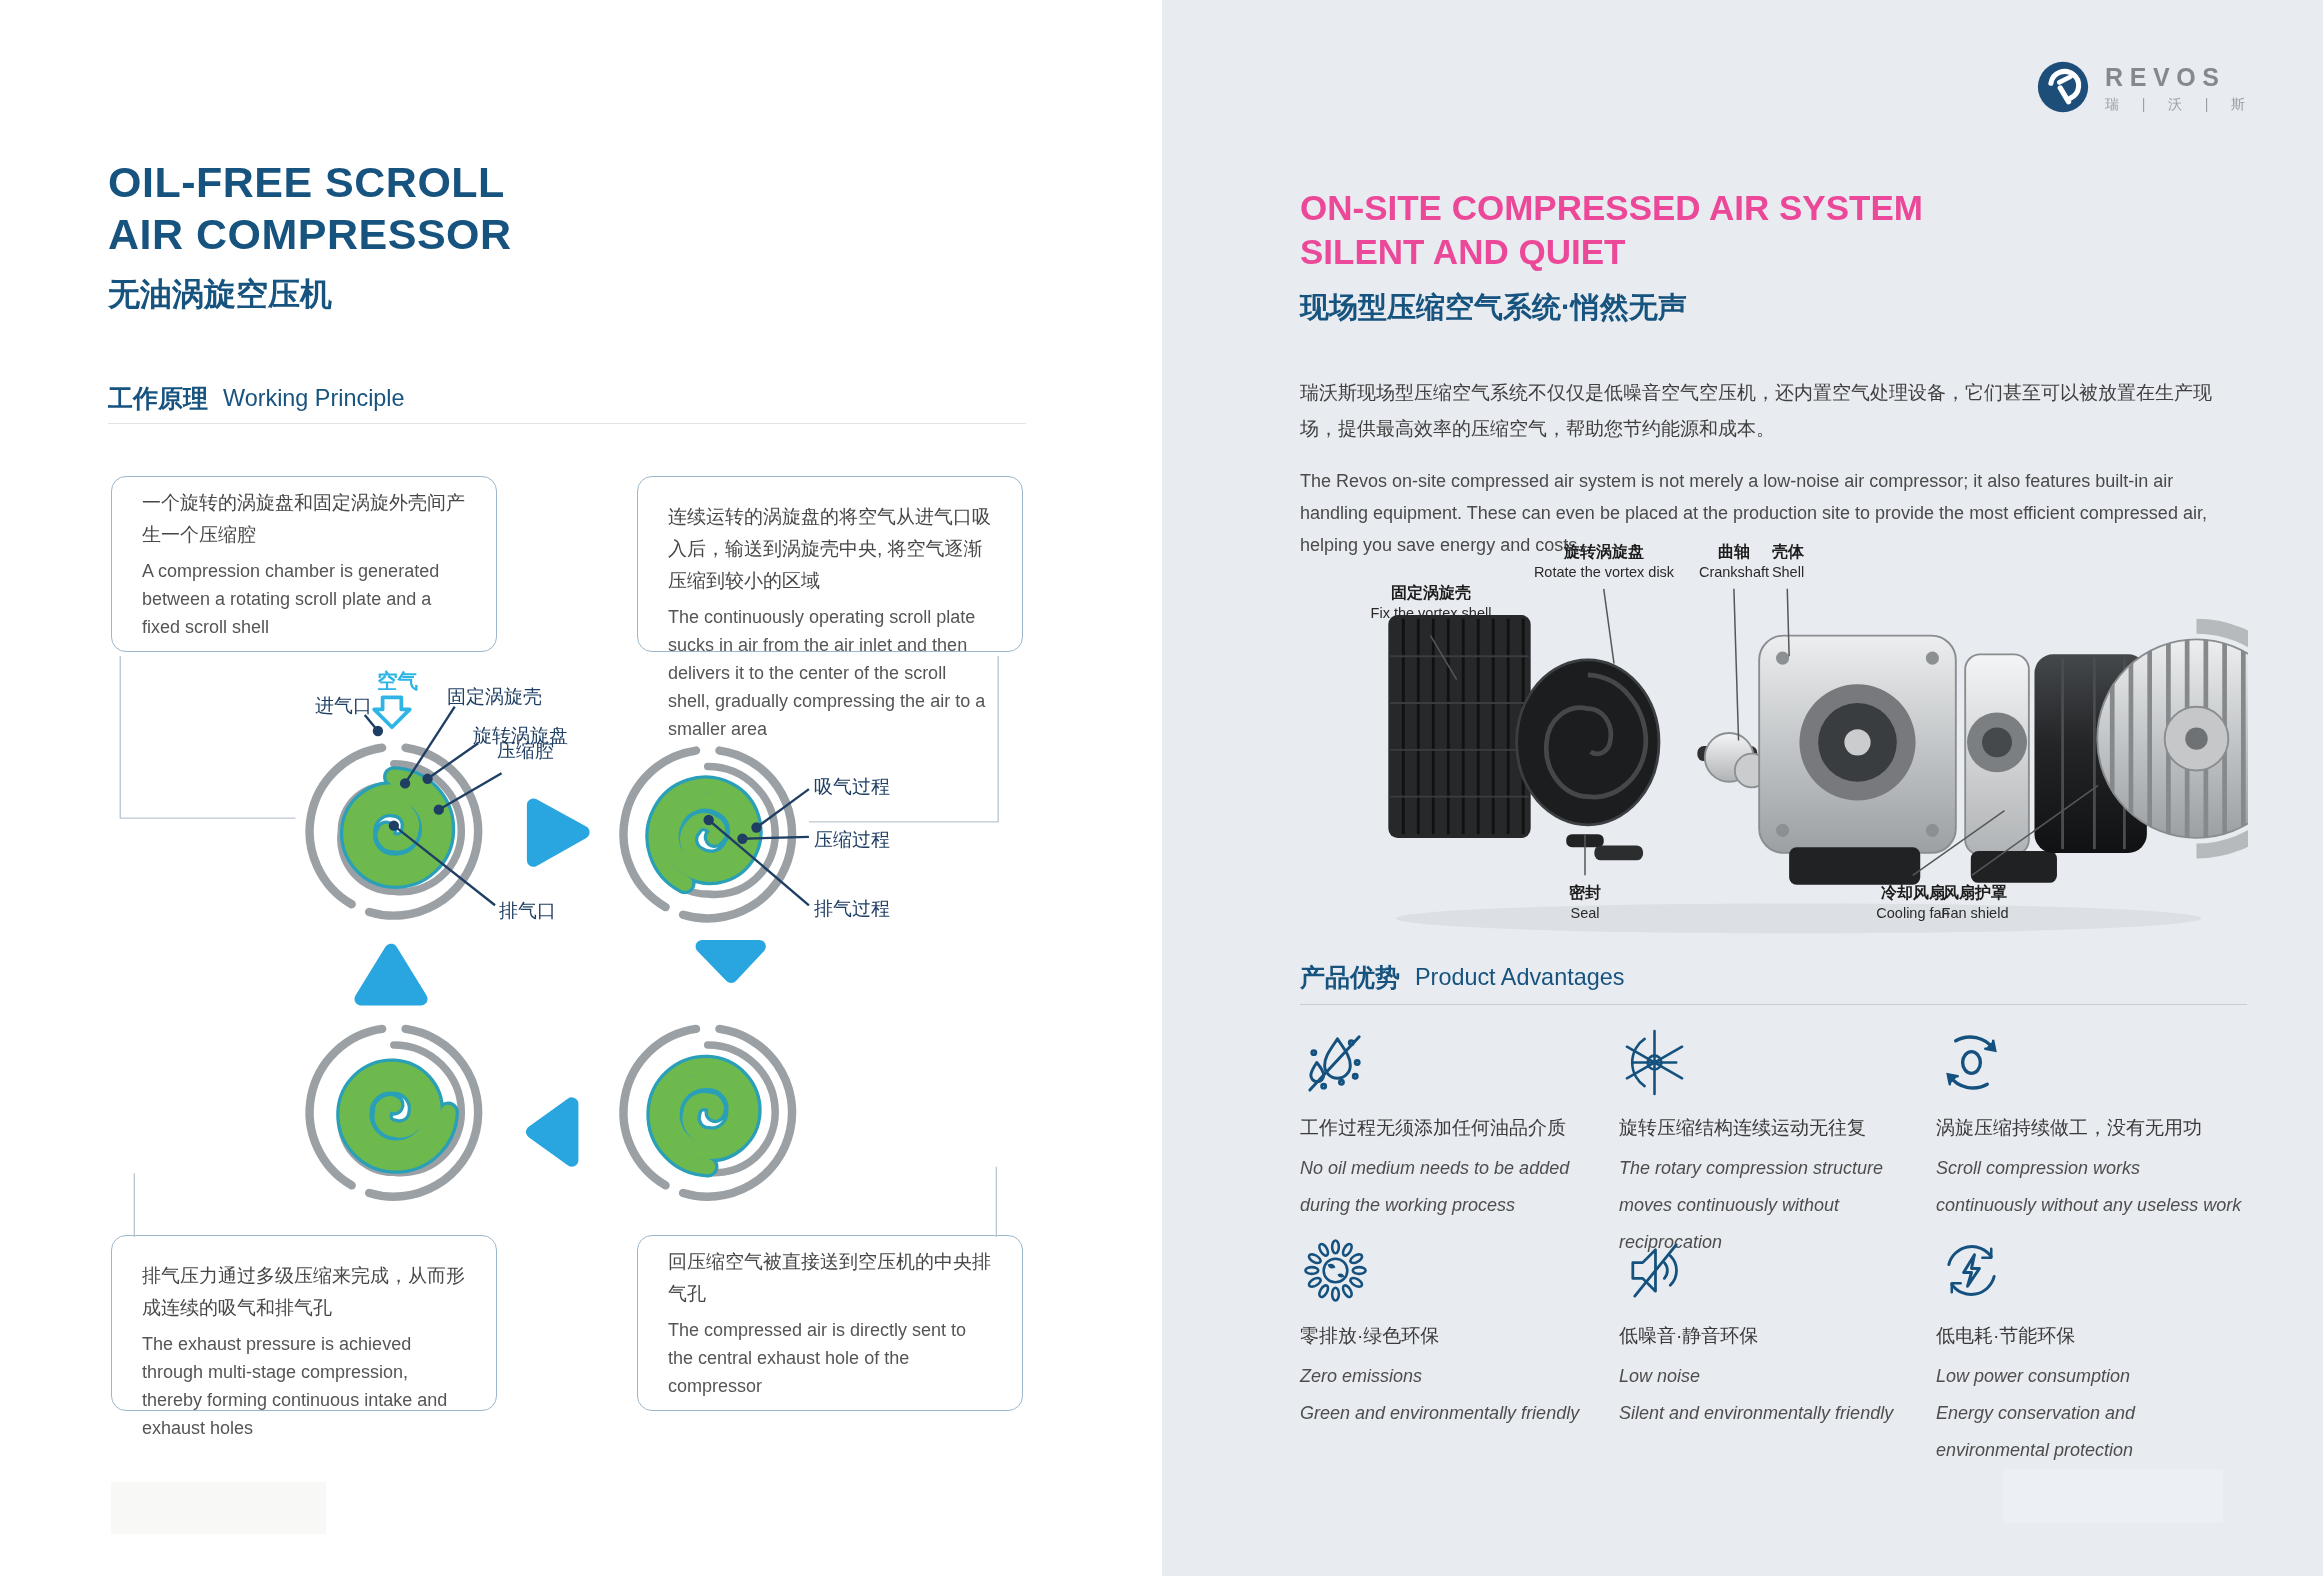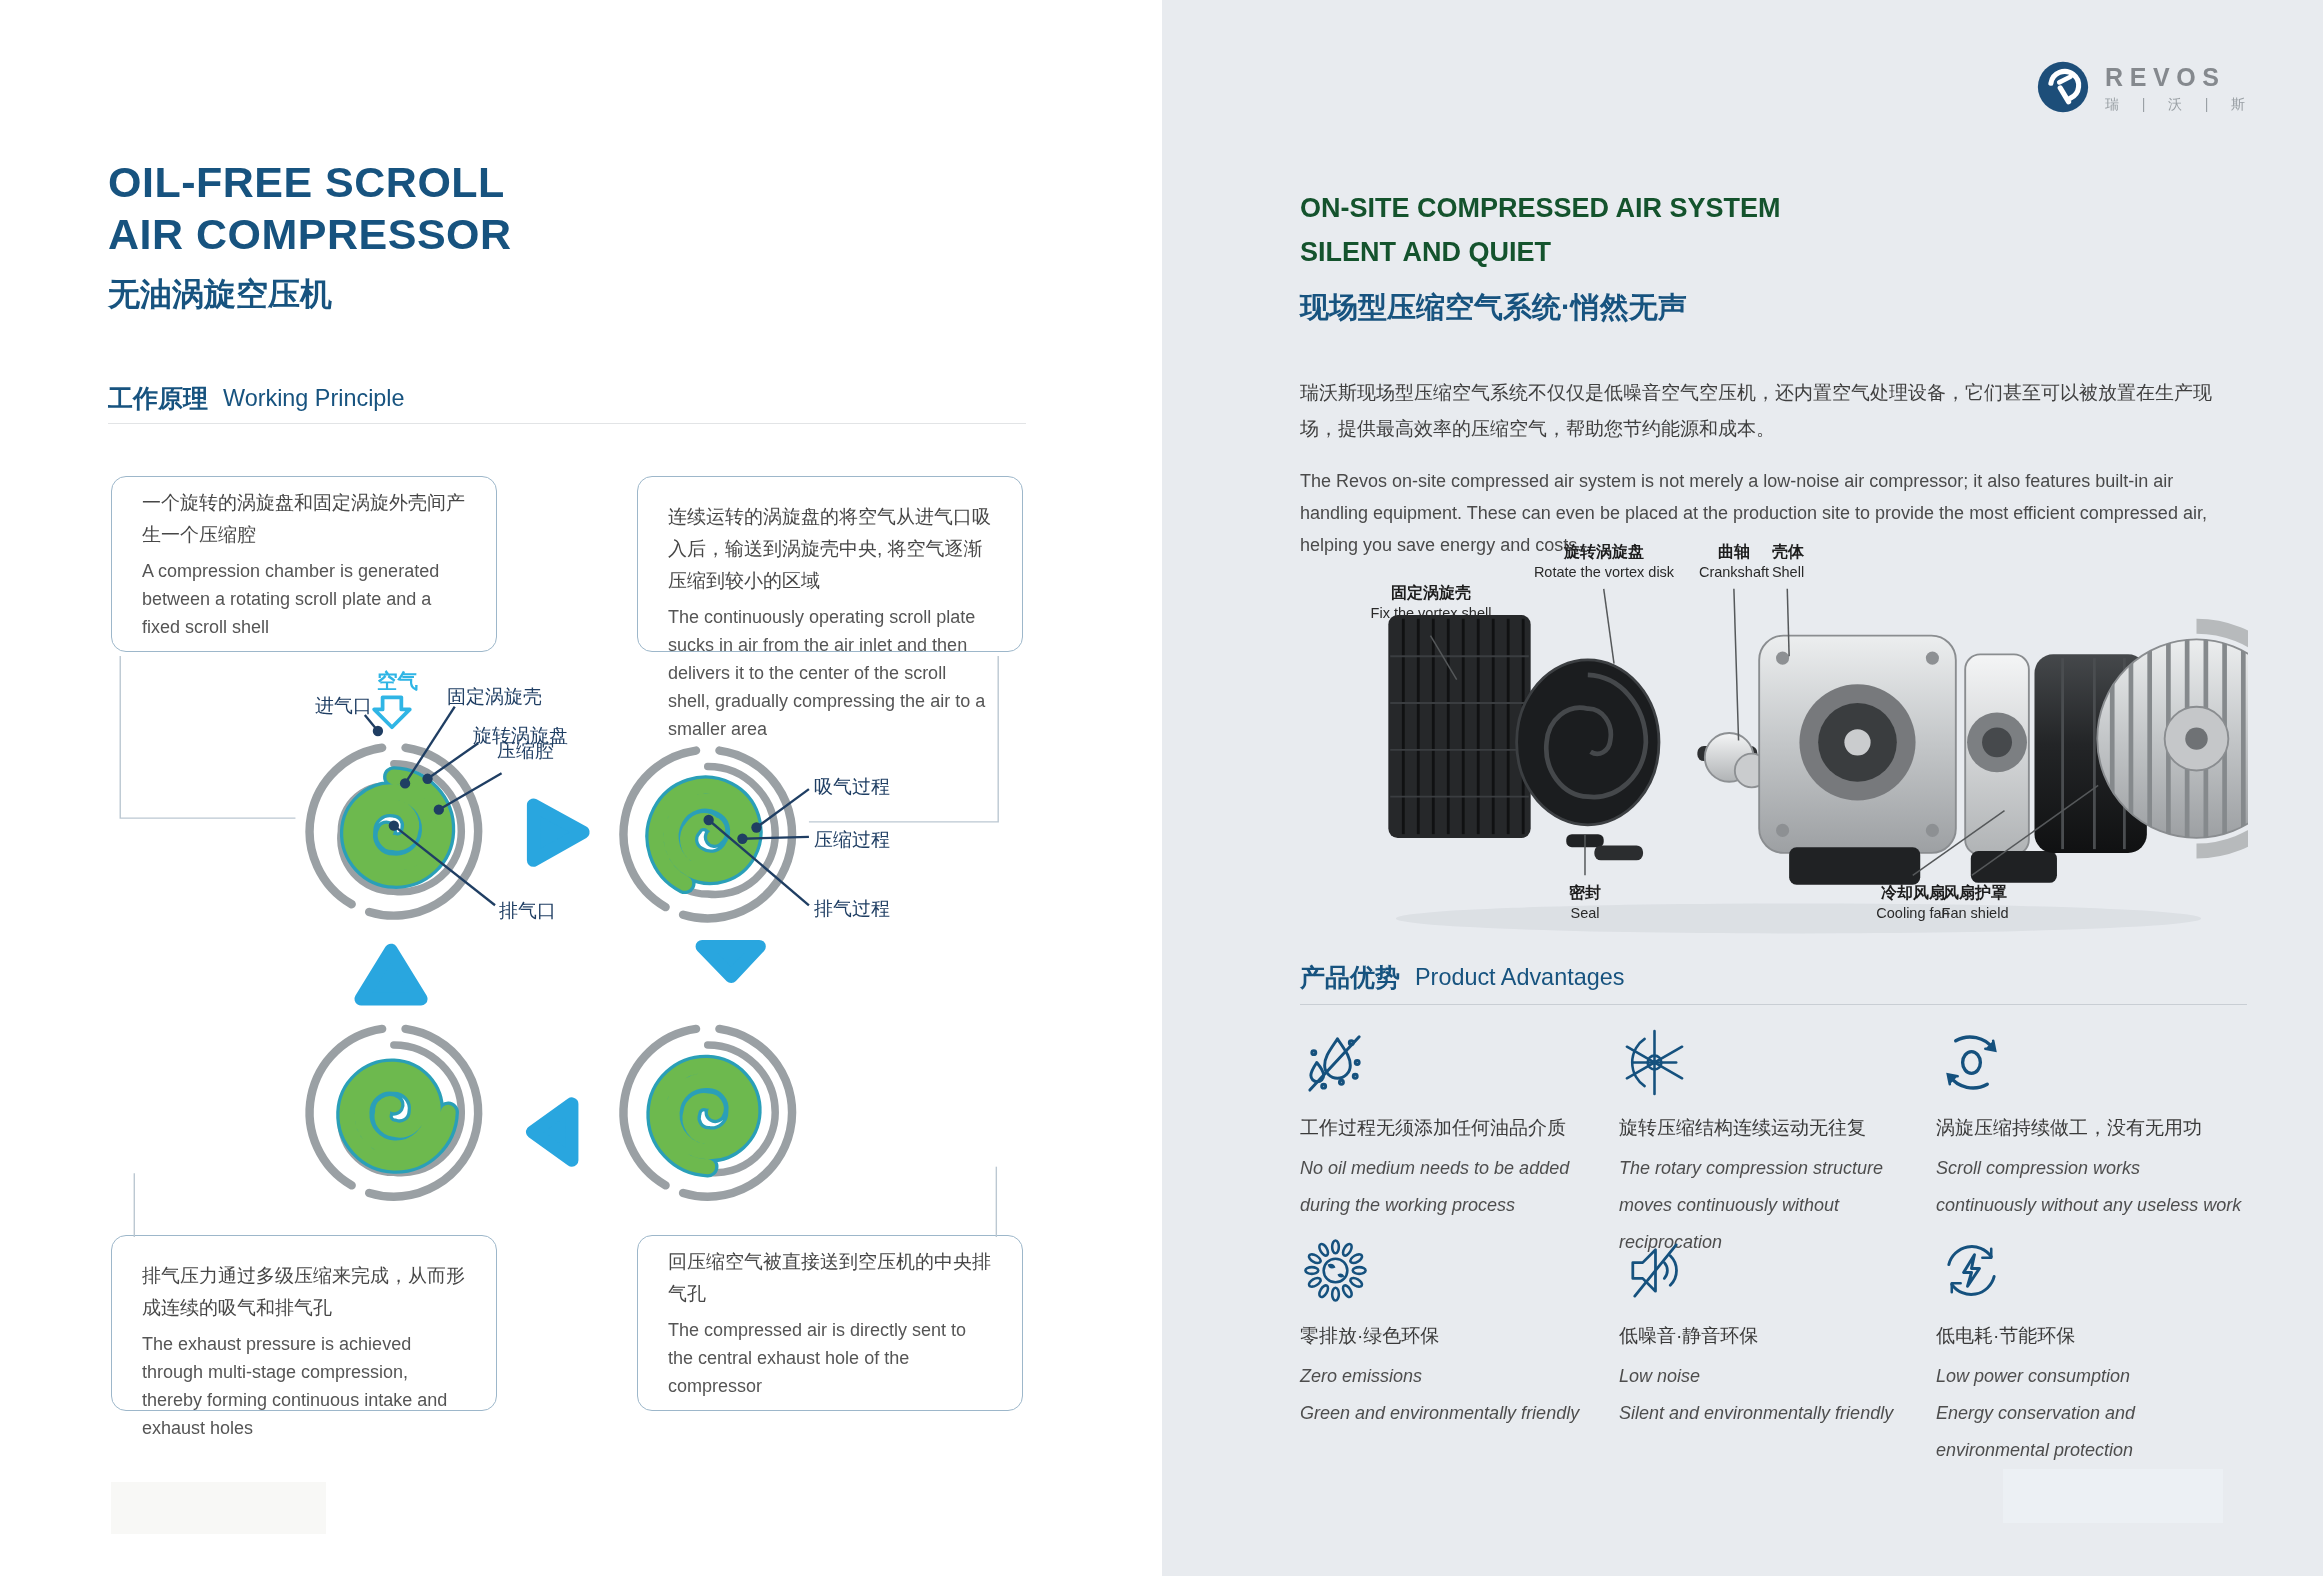--- a/index.html
+++ b/index.html
@@ -27,21 +27,21 @@
   .diagram{position:absolute;left:94px;top:656px;width:937px;height:581px;}
   .dlabel{position:absolute;color:#1f3e63;font-size:19px;white-space:nowrap;}
   .dlabel.cyan{color:#2fb5e5;font-weight:bold;font-size:20.6px;}
   .watermark-left{position:absolute;left:111px;top:1482px;width:215px;height:52px;background:#f8f8f6;}
   
   .page-right{position:absolute;left:1162px;top:0;width:1162px;height:1577px;background:#e8ebef;}
   .pr{position:absolute;}
   .logo{position:absolute;left:2036px;top:60px;display:flex;gap:15px;align-items:flex-end;}
   .logo-text .name{color:#85898e;font-weight:bold;font-size:25px;letter-spacing:6.6px;line-height:26px;}
   .logo-text .cn{color:#9aa0a5;font-size:14px;letter-spacing:9.4px;margin-top:5.6px;}
-  .h1r{color:#14532d;font-weight:bold;font-size:27px;line-height:44px;}
+  .h1r{color:#ec4899;font-weight:bold;font-size:35px;line-height:44px;}
   .h1r-cn{color:#17537f;font-weight:bold;font-size:29px;margin-top:13px;}
   .intro-cn{color:#3f3f3f;font-size:19px;line-height:36px;width:941px;}
   .intro-en{color:#4a4a4a;font-size:18px;line-height:32px;width:941px;margin-top:17px;}
   .xlabel{position:absolute;text-align:center;transform:translateX(-50%);z-index:3;white-space:nowrap;}
   .xlabel .cn{color:#1d1d1d;font-weight:bold;font-size:16px;line-height:20.6px;}
   .xlabel .en{color:#2a2a2a;font-size:14.5px;line-height:19px;}
   .adv-cell{position:absolute;width:281px;}
   .adv-cell .icon{height:71px;}
   .adv-cell .cn{color:#3a3a3a;font-size:19px;margin-top:17px;}
   .adv-cell .en{color:#4d4d4d;font-size:18px;line-height:37px;margin-top:9.4px;font-style:italic;}

